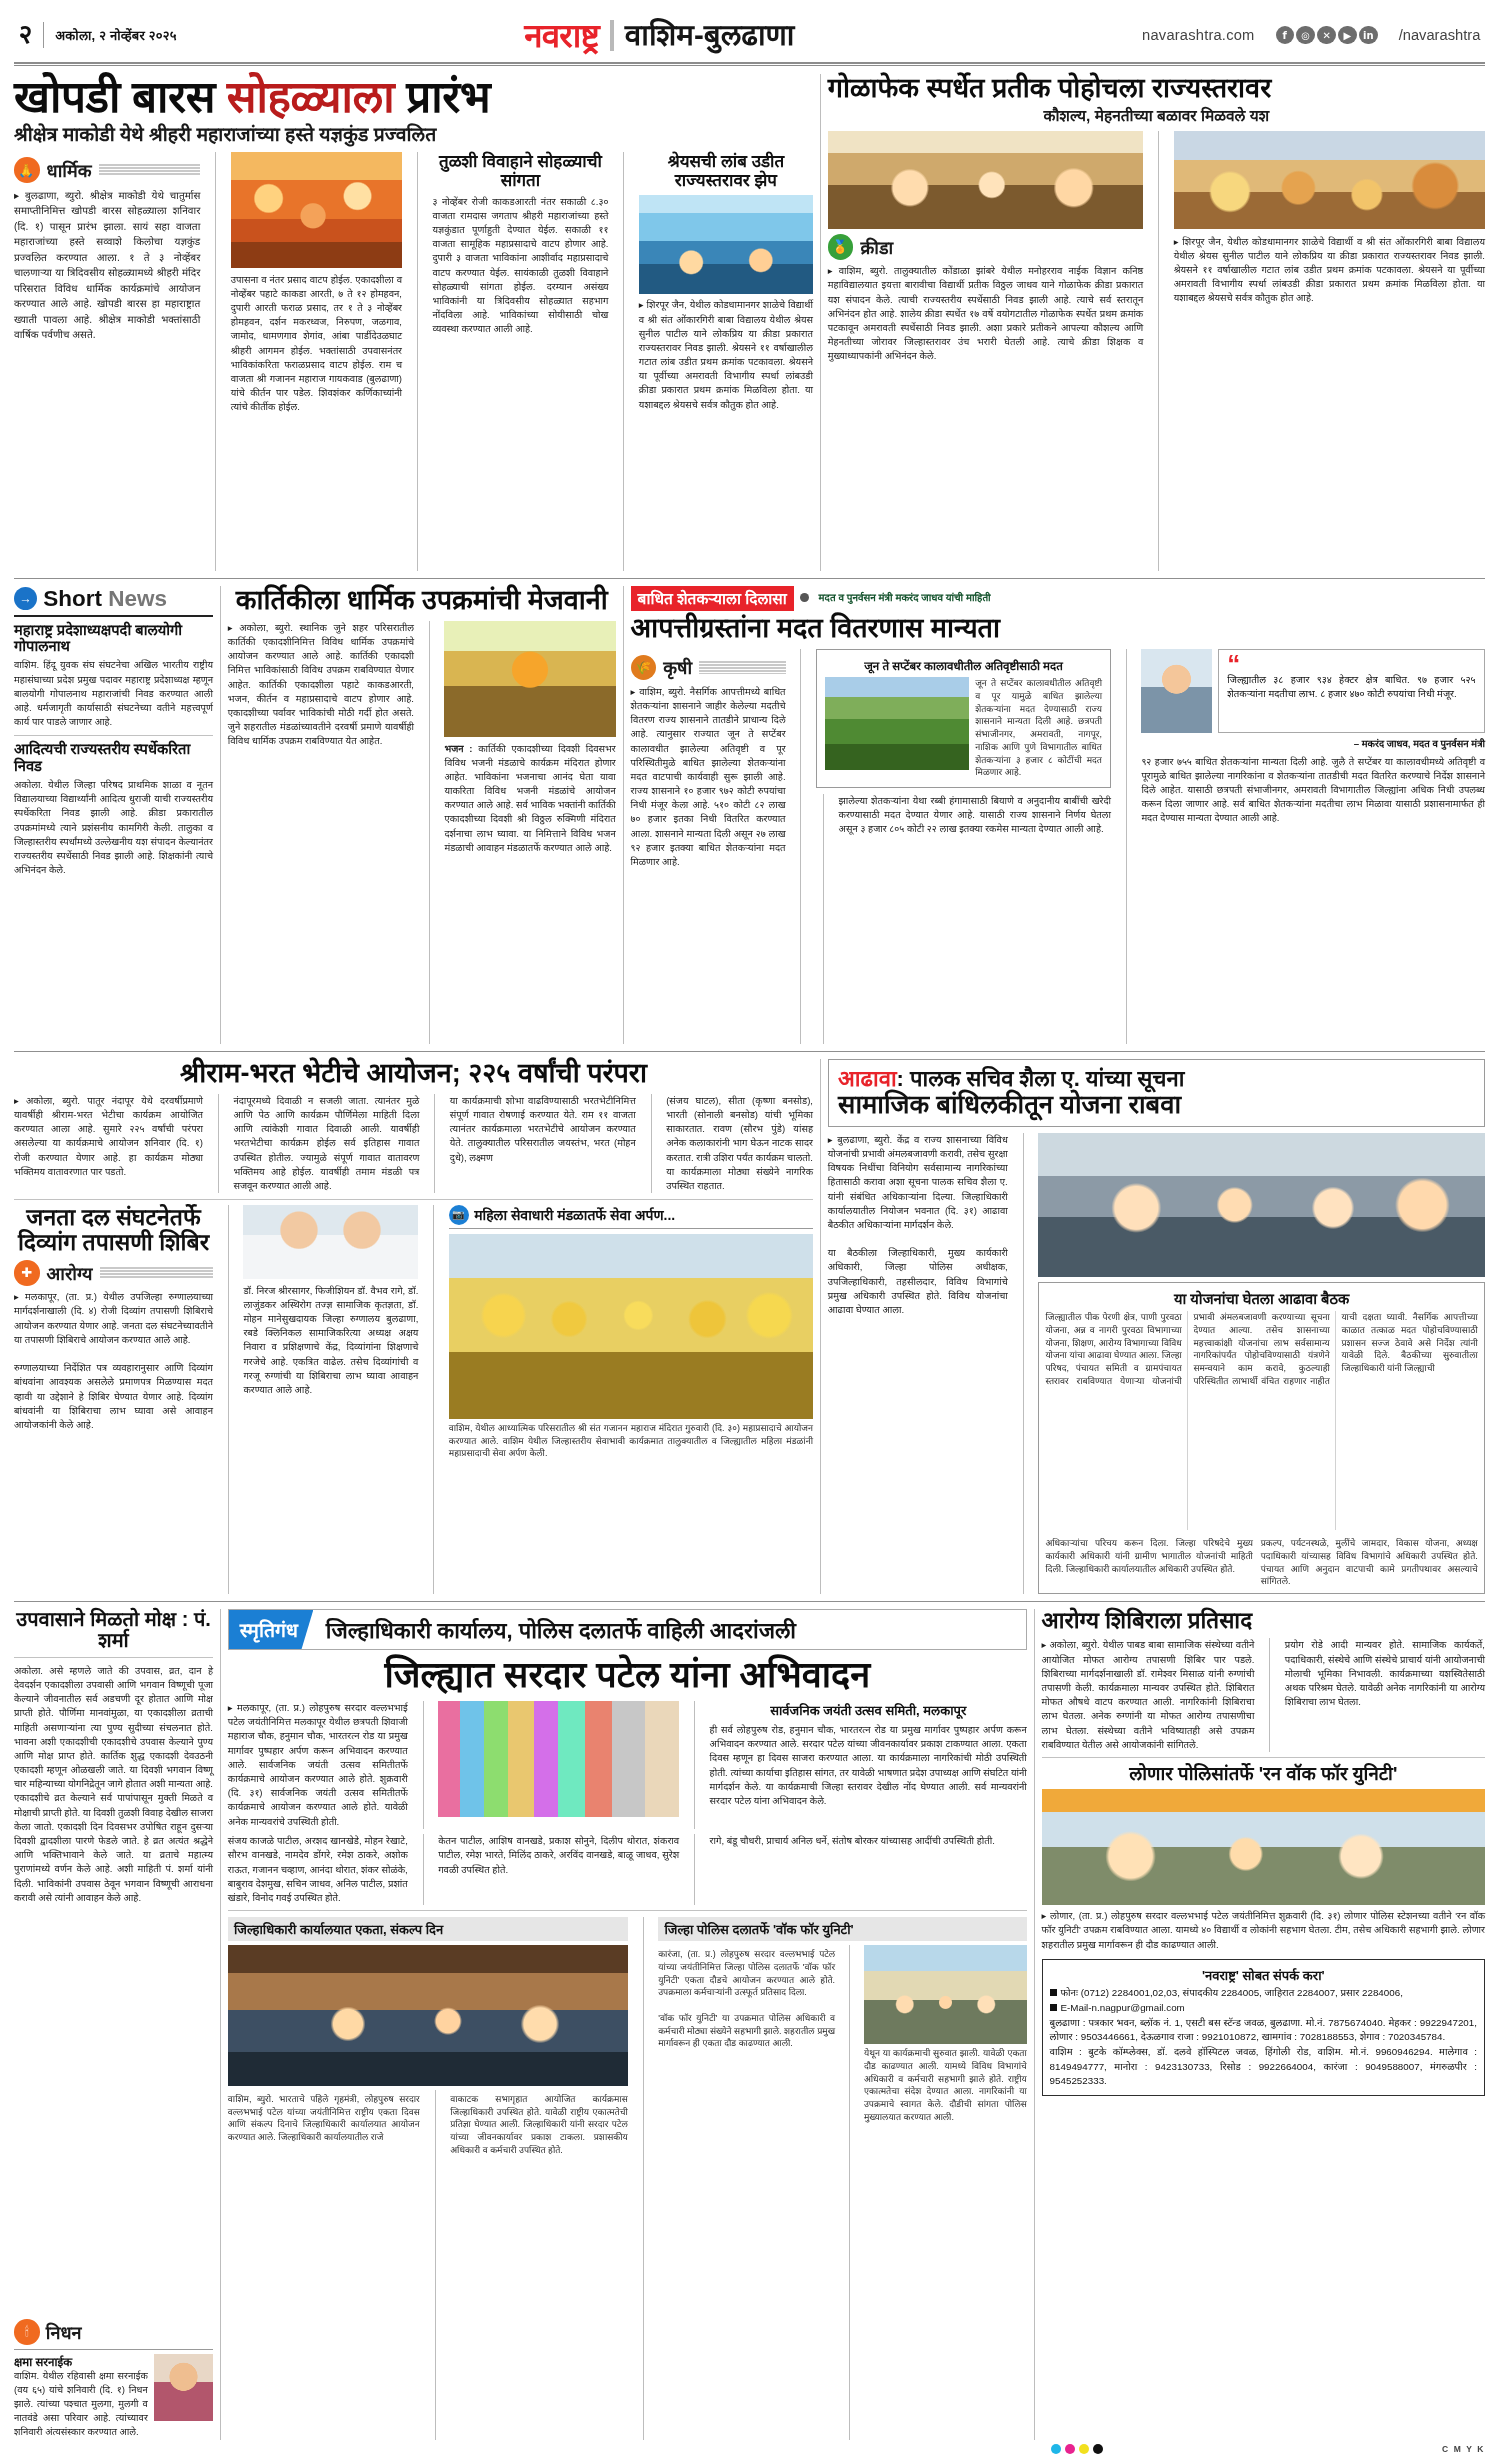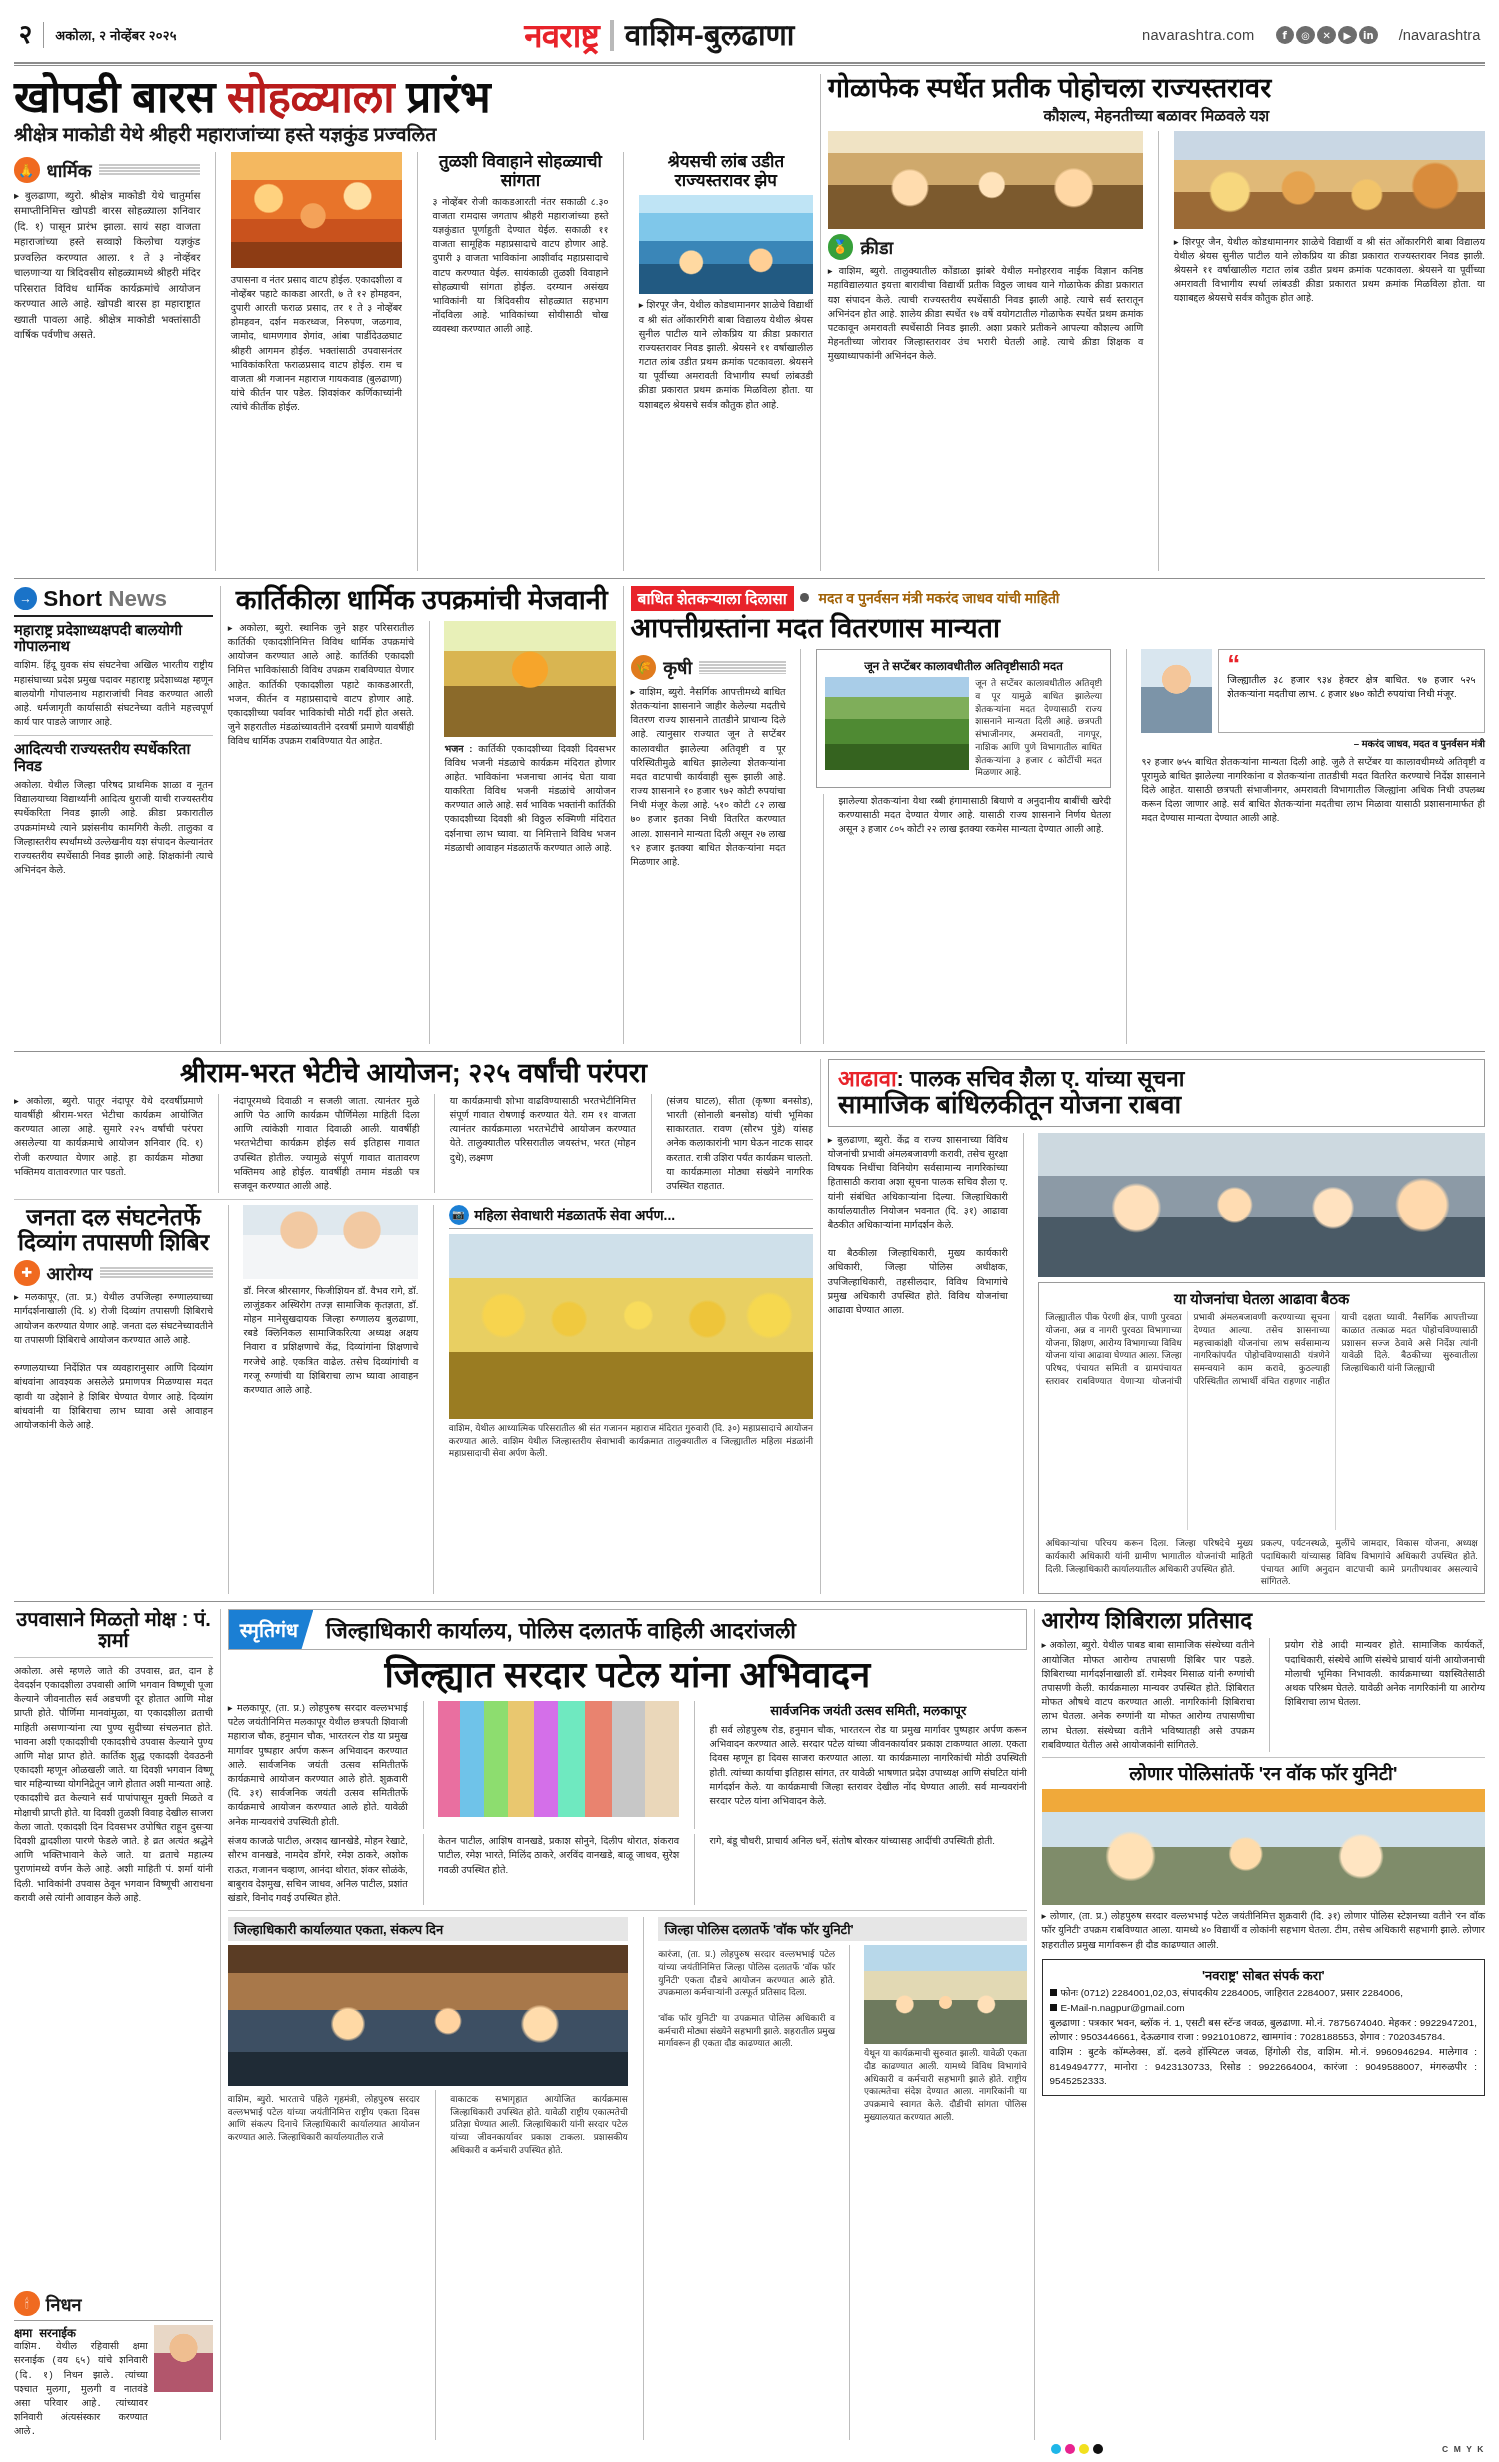--- a/index.html
+++ b/index.html
@@ -95,21 +95,21 @@
   }
   h2.hd {
     font-size: 27px; font-weight: 900; line-height: 1.07; color: #0c0c0c;
   }
   h2.hd-md { font-size: 23px; font-weight: 900; line-height: 1.08; }
   h3.hd-sm {
     font-size: 17px; font-weight: 800; line-height: 1.12; color: #111;
   }
   h3.hd-xs { font-size: 14.7px; font-weight: 800; line-height: 1.15; }
   .kicker {
-    font-size: 14px; font-weight: 800; color: #a16207; line-height: 1.18;
+    font-size: 10px; font-weight: 800; color: #14532d; line-height: 1.18;
   }
 
   
   .badge-row { display: flex; align-items: center; gap: 7px; margin: 5.4px 0 4.7px; }
   .badge-ic {
     width: 25.6px; height: 25.6px; border-radius: 50%;
     background: #f06a20; color: #fff;
     display: flex; align-items: center; justify-content: center;
     font-size: 13px; flex: 0 0 25.6px;
   }
@@ -560,21 +560,21 @@
         <div class="hrule-thin"></div>
         <div class="body-txt sm" style="flex:1;">अकोला. असे म्हणले जाते की उपवास, व्रत, दान हे देवदर्शन एकादशीला उपवासी आणि भगवान विष्णूची पूजा केल्याने जीवनातील सर्व अडचणी दूर होतात आणि मोक्ष प्राप्ती होते. पौर्णिमा मानवांमुळा, या एकादशीला व्रताची माहिती असणाऱ्यांना त्या पुण्य सुदीच्या संचलनात होते. भावना अशी एकादशीची एकादशीचे उपवास केल्याने पुण्य आणि मोक्ष प्राप्त होते. कार्तिक शुद्ध एकादशी देवउठनी एकादशी म्हणून ओळखली जाते. या दिवशी भगवान विष्णू चार महिन्याच्या योगनिद्रेतून जागे होतात अशी मान्यता आहे. एकादशीचे व्रत केल्याने सर्व पापांपासून मुक्ती मिळते व मोक्षाची प्राप्ती होते. या दिवशी तुळशी विवाह देखील साजरा केला जातो. एकादशी दिन दिवसभर उपोषित राहून दुसऱ्या दिवशी द्वादशीला पारणे फेडले जाते. हे व्रत अत्यंत श्रद्धेने आणि भक्तिभावाने केले जाते. या व्रताचे महात्म्य पुराणांमध्ये वर्णन केले आहे. अशी माहिती पं. शर्मा यांनी दिली. भाविकांनी उपवास ठेवून भगवान विष्णूची आराधना करावी असे त्यांनी आवाहन केले आहे.</div>
 
         <div style="margin-top:6.2px;">
           <div style="display:flex; align-items:center; gap:6.2px;">
             <div class="badge-ic" style="background:#f06a20;">🕯</div>
             <div class="badge-lb">निधन</div>
           </div>
           <div style="border-top:1.6px solid #999; margin:3.9px 0;"></div>
           <div style="display:flex; gap:6.2px;">
-            <div style="flex:1;font-family:Liberation Mono, monospace;">
+            <div style="flex:1;">
               <div style="font-size:11.6px; font-weight:900;">क्षमा सरनाईक</div>
               <div class="body-txt sm">वाशिम. येथील रहिवासी क्षमा सरनाईक (वय ६५) यांचे शनिवारी (दि. १) निधन झाले. त्यांच्या पश्चात मुलगा, मुलगी व नातवंडे असा परिवार आहे. त्यांच्यावर शनिवारी अंत्यसंस्कार करण्यात आले.</div>
             </div>
             <div class="photo ph-avatar" style="width:59px; height:67px; flex:0 0 59px;"></div>
           </div>
         </div>
       </div>
 
       <div class="vrule"></div>
 

